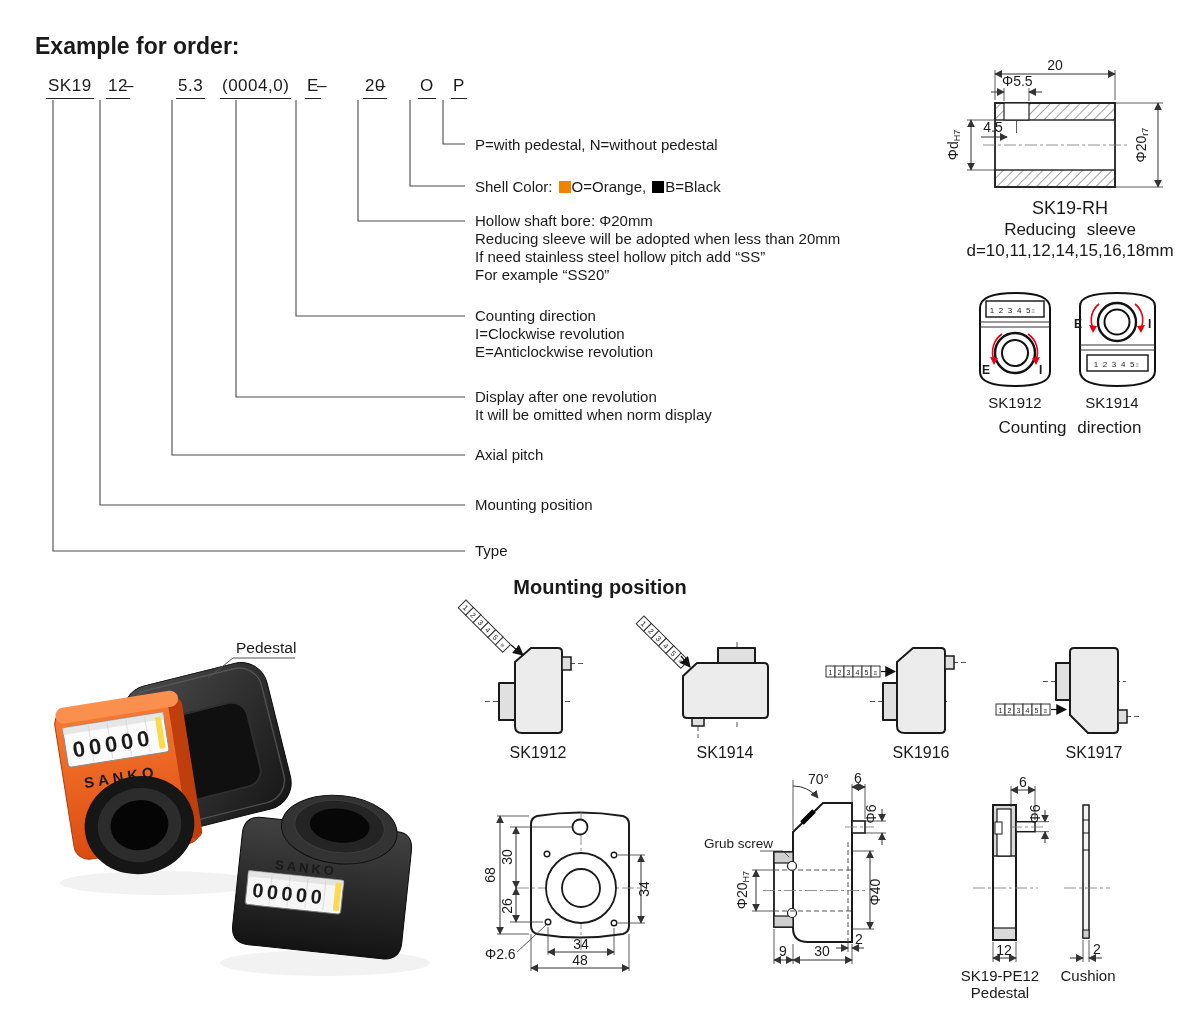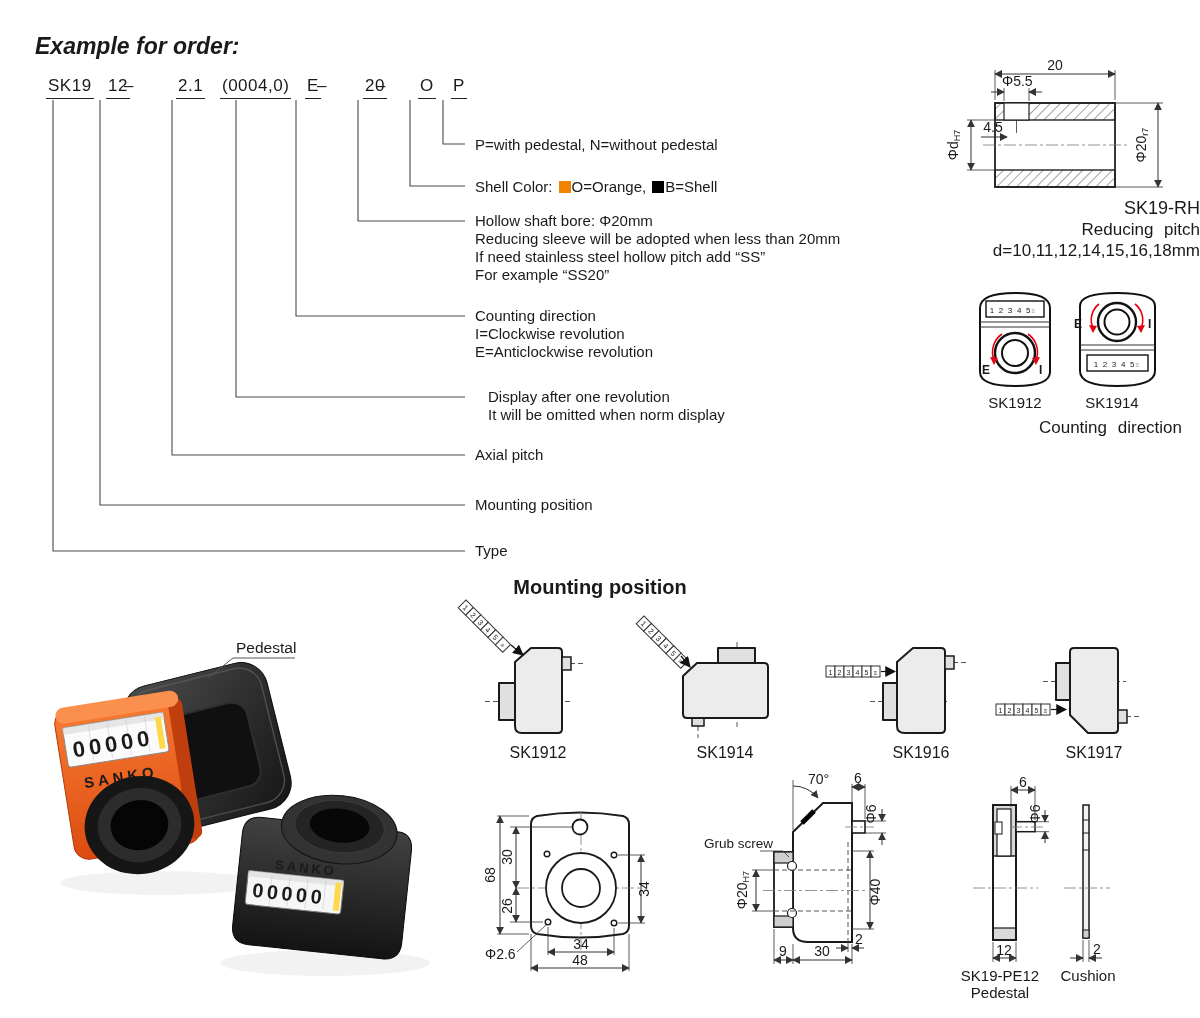--- a/index.html
+++ b/index.html
@@ -1,24 +1,24 @@
 <!DOCTYPE html>
 <html><head>
 <meta charset="utf-8">
 <style>
   html,body{margin:0;padding:0;background:#fff;}
   #page{position:relative;width:1200px;height:1018px;background:#fff;overflow:hidden;
         font-family:"Liberation Sans",sans-serif;color:#1a1a1a;}
   .abs{position:absolute;}
-  #page-title{font-size:23px;font-weight:bold;margin:0;font-style:italic;}
+  #page-title{font-size:23px;font-weight:bold;margin:0;}
   .codeseg{position:absolute;top:76px;font-size:17px;letter-spacing:.5px;}
   .codeseg.u{border-bottom:1.5px solid #222;padding:0 2px 2px 2px;margin-left:18px;}
   .note{font-size:15px;line-height:18px;white-space:nowrap;}
   .sw{display:inline-block;width:12px;height:12px;vertical-align:-1px;margin:0 1px 0 6px;}
-  .capline{text-align:right;font-size:17px;line-height:21px;}
+  .capline{text-align:center;font-size:17px;line-height:21px;}
   .capline.big{font-size:18px;}
   .ws{word-spacing:6px;}
   .figlabel{font-size:15px;text-align:center;}
   .mount-head{font-size:20px;font-weight:bold;text-align:center;}
   svg{position:absolute;overflow:visible;}
   svg text{font-family:"Liberation Sans",sans-serif;fill:#1a1a1a;}
   .dimt{font-size:14px;}
   .dimline{stroke:#333;stroke-width:1;fill:none;}
   .extline{stroke:#333;stroke-width:.8;fill:none;}
   .cl{stroke:#777;stroke-width:.8;stroke-dasharray:12 3 3 3;fill:none;}
@@ -42,46 +42,46 @@
       <path d="M410,100 V186 H465"></path>
         <path d="M443,100 V144 H465"></path>
     </g>
   </svg>
 
   <h1 id="page-title" class="abs" style="left:35px;top:33px">Example for order:</h1>
   <div>
     <span class="codeseg u" style="left:28px">SK19</span>
     <span class="codeseg u" style="left:88px">12</span>
     <span class="codeseg" style="left:124px">–</span>
-    <span class="codeseg u" style="left:158px">2.1</span>
+    <span class="codeseg u" style="left:158px">5.3</span>
     <span class="codeseg u" style="left:202px">(0004,0)</span>
     <span class="codeseg u" style="left:287px">E</span>
     <span class="codeseg" style="left:317px">–</span>
     <span class="codeseg u" style="left:345px">20</span>
     <span class="codeseg" style="left:376px">–</span>
     <span class="codeseg u" style="left:400px">O</span>
     <span class="codeseg u" style="left:433px">P</span>
   </div>
 
   <div class="abs note" style="left:475px;top:136px">P=with pedestal, N=without pedestal</div>
   <div class="abs note" style="left:475px;top:178px">
-    <span>Shell Color:</span><span class="sw" style="background: rgb(240, 131, 0);"></span><span>O=Orange,</span><span class="sw" style="background: rgb(0, 0, 0);"></span><span>B=Shell</span>
+    <span>Shell Color:</span><span class="sw" style="background: rgb(240, 131, 0);"></span><span>O=Orange,</span><span class="sw" style="background: rgb(0, 0, 0);"></span><span>B=Black</span>
   </div>
   <div class="abs note" style="left:475px;top:212px">
     <div>Hollow shaft bore: Φ20mm</div>
     <div>Reducing sleeve will be adopted when less than 20mm</div>
     <div>If need stainless steel hollow pitch add “SS”</div>
     <div>For example “SS20”</div>
   </div>
   <div class="abs note" style="left:475px;top:307px">
     <div>Counting direction</div>
     <div>I=Clockwise revolution</div>
     <div>E=Anticlockwise revolution</div>
   </div>
-  <div class="abs note" style="left:488px;top:388px">
+  <div class="abs note" style="left:475px;top:388px">
     <div>Display after one revolution</div>
     <div>It will be omitted when norm display</div>
   </div>
   <div class="abs note" style="left:475px;top:446px">Axial pitch</div>
   <div class="abs note" style="left:475px;top:496px">Mounting position</div>
   <div class="abs note" style="left:475px;top:542px">Type</div>
 
   <svg style="left:945px;top:30px" width="250" height="170" viewBox="0 0 250 170">
     <defs>
       <pattern id="hat" width="7" height="7" patternUnits="userSpaceOnUse" patternTransform="rotate(45)">
@@ -113,21 +113,21 @@
       <line x1="50" y1="140" x2="22" y2="140" class="extline"></line>
     <line x1="26" y1="90" x2="26" y2="140" class="dimline" marker-start="url(#arr)" marker-end="url(#arr)"></line>
     <text class="dimt" text-anchor="middle" transform="rotate(-90 13 115)" x="13" y="115"><tspan>Φd</tspan><tspan font-size="9" dy="2">H7</tspan></text>
     <line x1="170" y1="73" x2="218" y2="73" class="extline"></line>
       <line x1="170" y1="157" x2="218" y2="157" class="extline"></line>
     <line x1="213" y1="73" x2="213" y2="157" class="dimline" marker-start="url(#arr)" marker-end="url(#arr)"></line>
     <text class="dimt" text-anchor="middle" transform="rotate(-90 201 115)" x="201" y="115"><tspan>Φ20</tspan><tspan font-size="9" dy="2">r7</tspan></text>
   </svg>
   <div class="abs" style="left:940px;top:198px;width:260px">
     <div class="capline big">SK19-RH</div>
-    <div class="capline ws">Reducing pitch</div>
+    <div class="capline ws">Reducing sleeve</div>
     <div class="capline">d=10,11,12,14,15,16,18mm</div>
   </div>
 
   <svg style="left:965px;top:286px" width="214" height="114" viewBox="0 0 214 114">
     <g>
       <path d="M15,22 Q15,7 50,7 Q85,7 85,22 L85,86 Q85,100 50,100 Q15,100 15,86 Z" fill="#fff" stroke="#111" stroke-width="2"></path>
       <rect x="21" y="15" width="58" height="16" fill="#fff" stroke="#111" stroke-width="1.4"></rect>
       <text x="48" y="27" text-anchor="middle" font-size="8" letter-spacing="1.2"><tspan>1 2 3 4 5</tspan><tspan font-size="6" fill="#888">≡</tspan></text>
       <line x1="15" y1="36" x2="85" y2="36" class="thin"></line>
         <line x1="15" y1="41" x2="85" y2="41" class="thin"></line>

